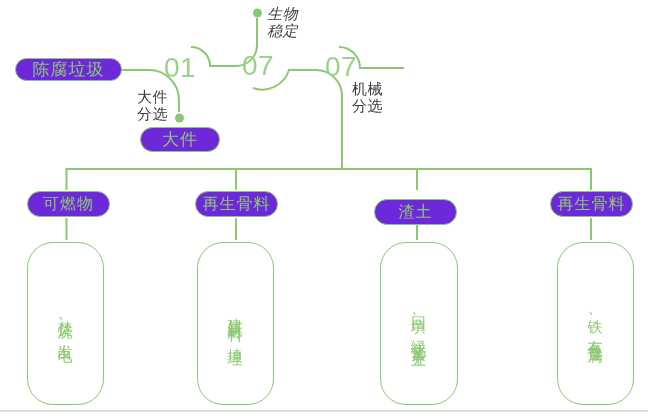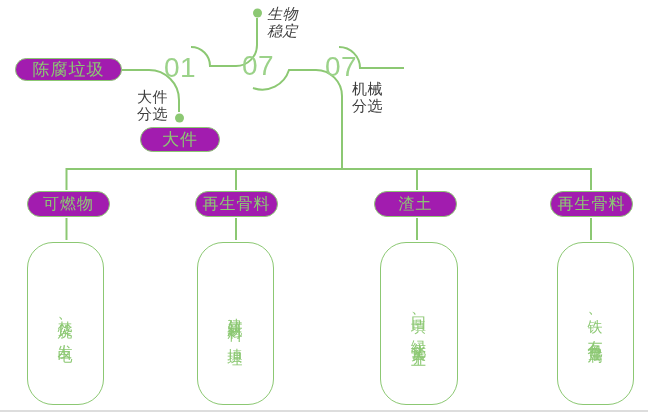--- a/index.html
+++ b/index.html
@@ -10,21 +10,21 @@
   html,body{margin:0;padding:0;background:#fff;}
   .canvas{
     position:relative;width:648px;height:416px;background:#ffffff;
     font-family:"Liberation Sans","DejaVu Sans",sans-serif;overflow:hidden;
   }
   .lines{position:absolute;left:0;top:0;}
   .pill{
     position:absolute;box-sizing:border-box;
     border:1.5px solid var(--green);border-radius:15px;
     color:var(--green);display:flex;align-items:center;justify-content:center;
-    letter-spacing:1px;background:#a21caf;
+    letter-spacing:1px;background:#6d28d9;
   }
   .pill-main{left:15px;top:58px;width:107px;height:23px;font-size:17px;}
   .pill-bulky{left:140px;top:127px;width:80px;height:25px;font-size:17px;}
   .pill-cat{top:191px;width:83px;height:26px;font-size:16px;text-align:center;}
   .num{
     position:absolute;color:var(--green-num);font-size:28px;font-weight:300;
     line-height:26px;letter-spacing:0.5px;
   }
   .dark-label{
     position:absolute;color:var(--dark);font-size:15px;line-height:17px;
@@ -88,21 +88,21 @@
   </div>
   <div class="dark-label" style="left:352px;top:80px;">
     <div>机械</div>
     <div>分选</div>
   </div>
 
   <div class="pill pill-bulky">大件</div>
 
   <div class="pill pill-cat" style="left:27px;">可燃物</div>
   <div class="pill pill-cat" style="left:195px;">再生骨料</div>
-  <div class="pill pill-cat" style="left:374px;">渣土</div>
+  <div class="pill pill-cat" style="left:374px;margin-top:8px;">渣土</div>
   <div class="pill pill-cat" style="left:550px;">再生骨料</div>
 
   <div class="tall-rect" style="left:27px;">
     <span class="vtext">焚烧、发电</span>
   </div>
   <div class="tall-rect" style="left:197px;">
     <span class="vtext">建筑材料、填埋</span>
   </div>
   <div class="tall-rect" style="left:380px;width:78px;">
     <span class="vtext">回填、绿化营养土</span>

